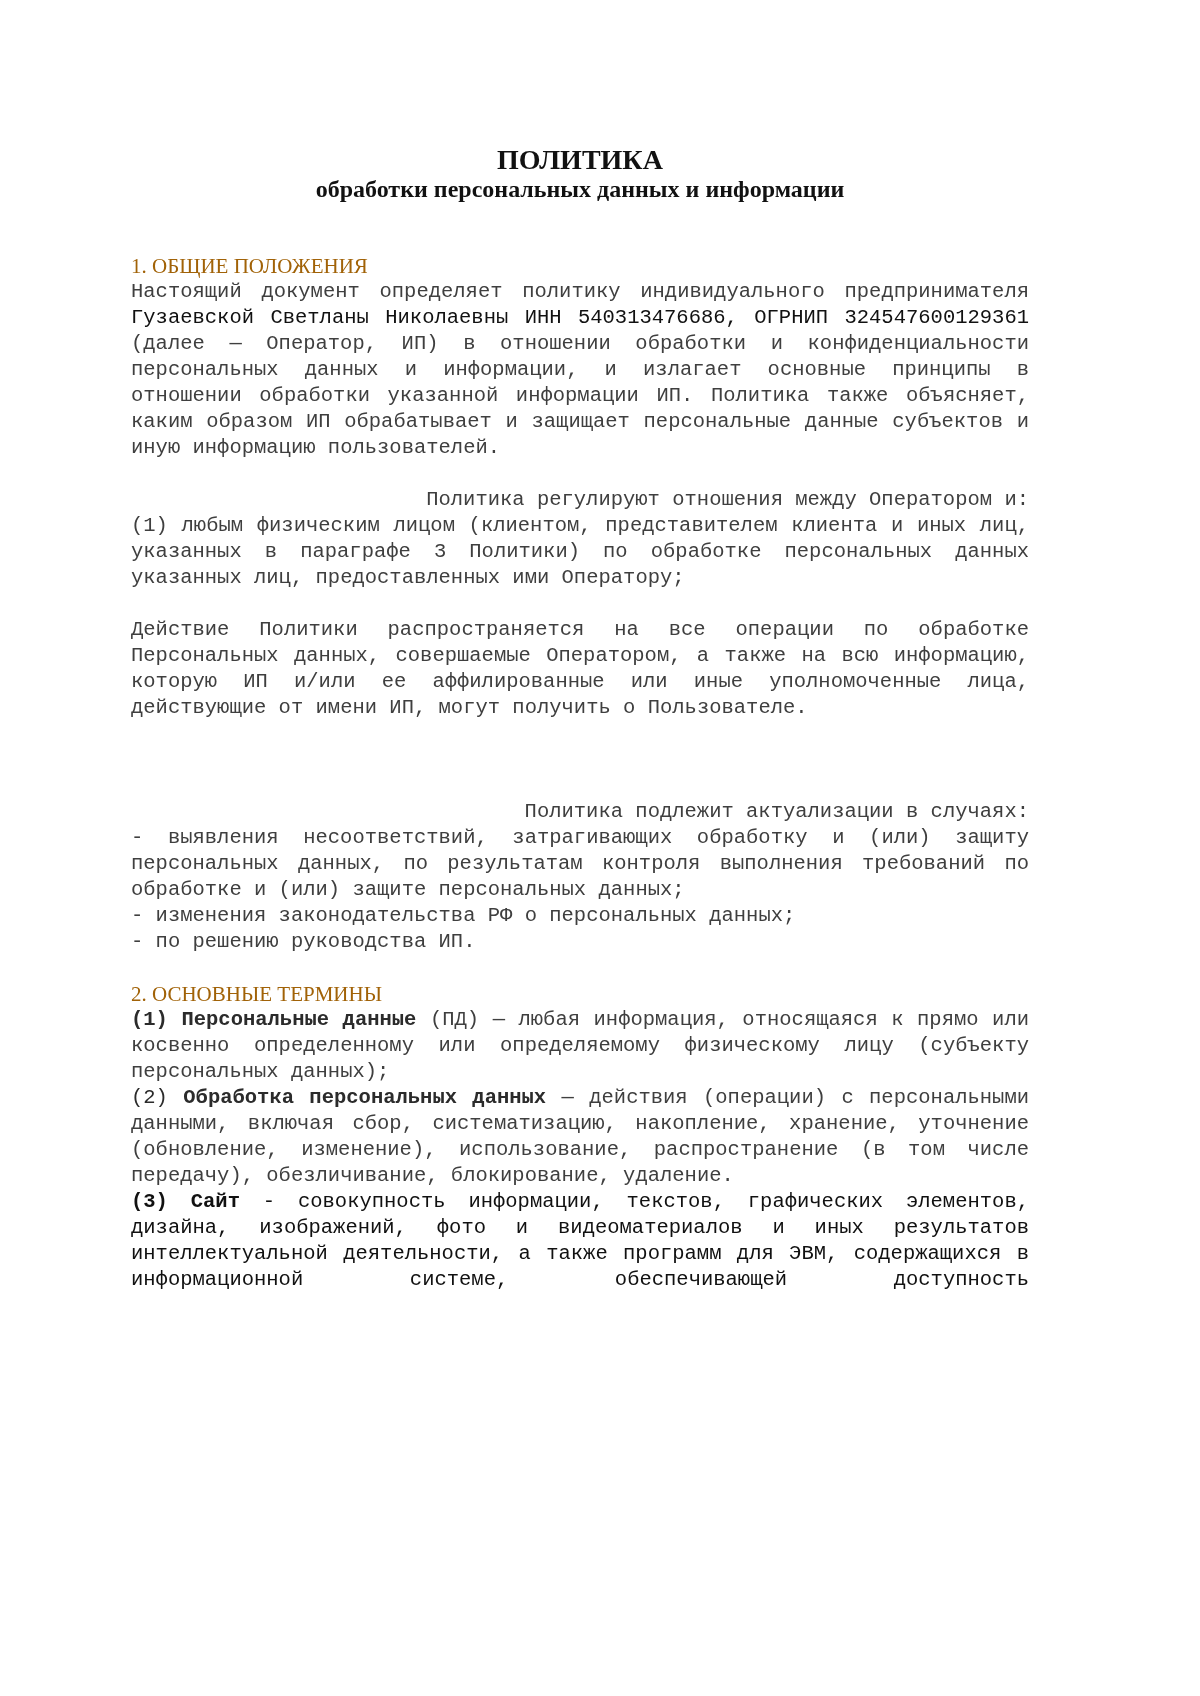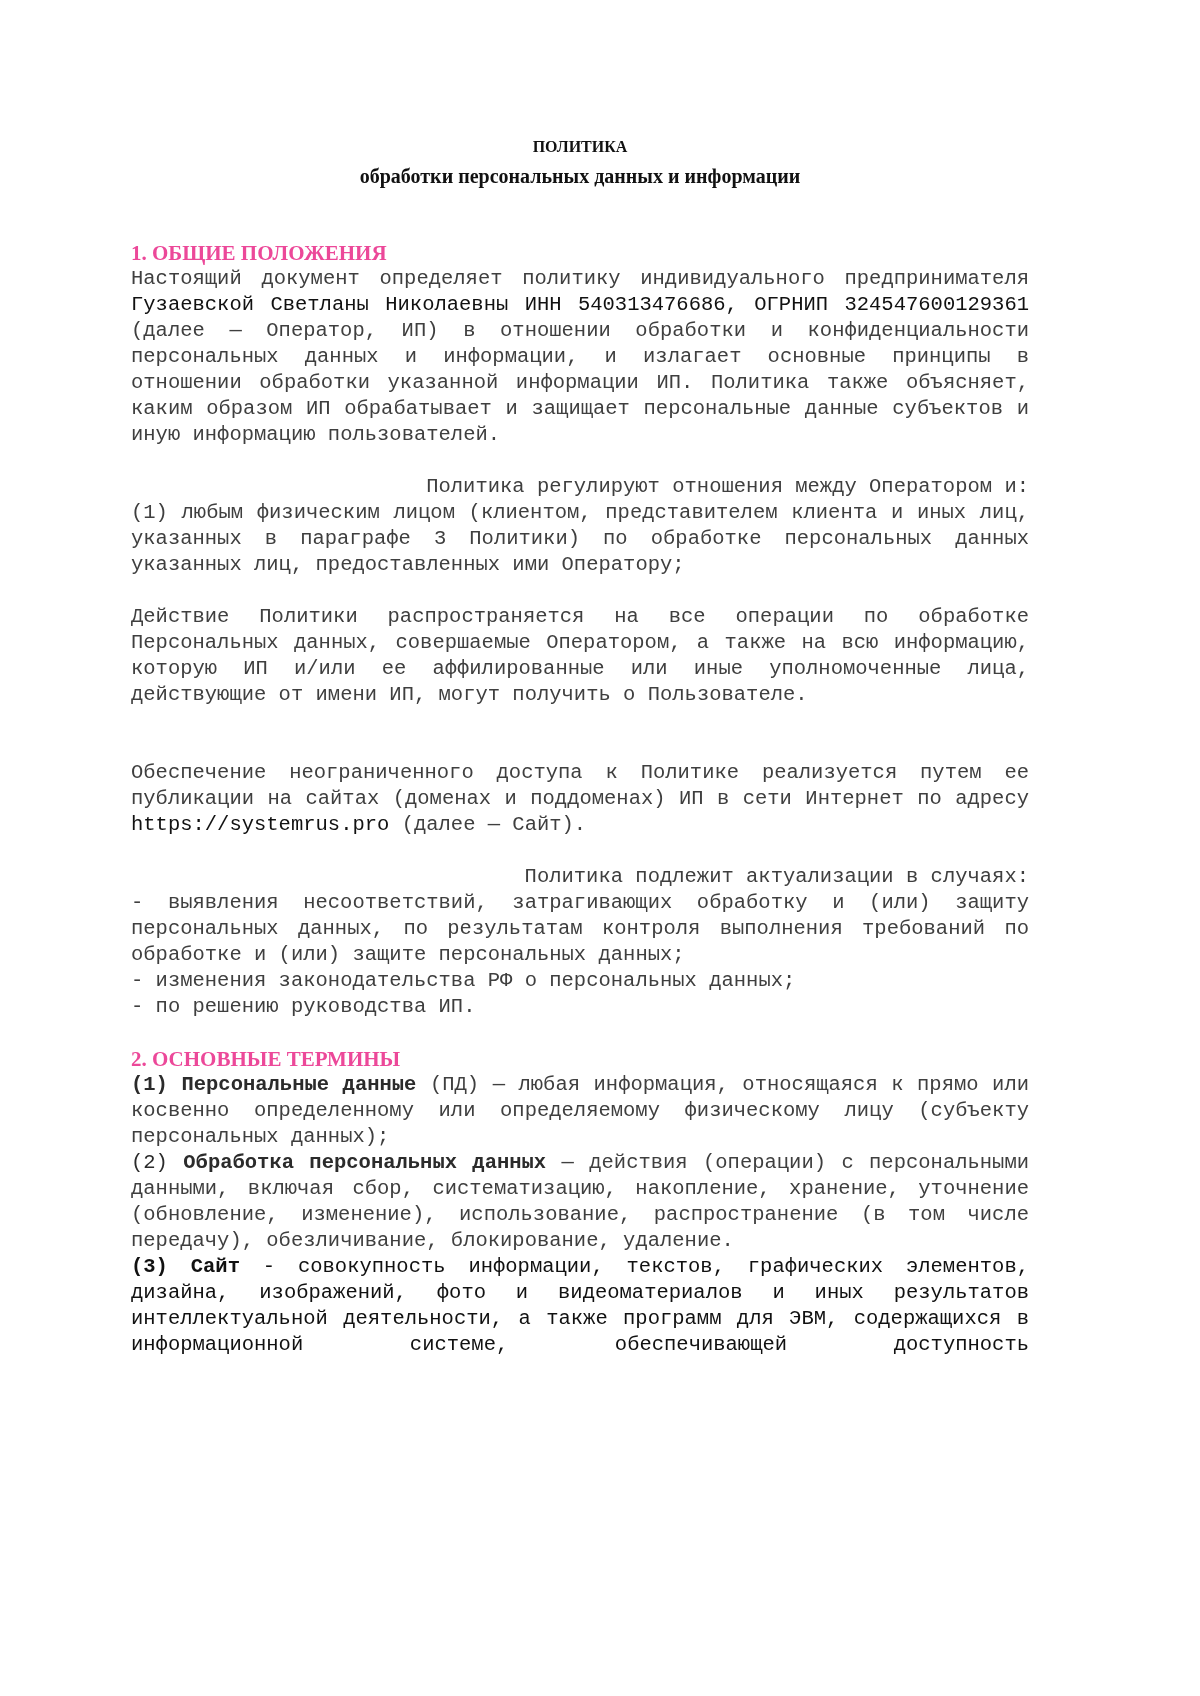--- a/index.html
+++ b/index.html
@@ -3,23 +3,23 @@
   <meta charset="utf-8">
   <style>
     html, body { margin: 0; padding: 0; background: #ffffff; }
     body { width: 1200px; height: 1696px; overflow: hidden; position: relative; }
     .page {
       position: absolute; left: 131px; top: 132px; width: 898px;
       font-family: "Liberation Serif", "DejaVu Serif", serif;
       font-size: 20.5px; line-height: 26px; color: #3f3f3f;
     }
     .title-block { text-align: center; color: #111; font-weight: bold; }
-    .title-main { font-size: 16px; line-height: 30px; margin-top: 0; }
-    .title-sub { font-size: 20px; line-height: 28px; }
-    .section-heading { font-weight: bold; color: #ec4899; font-size: 21px; line-height: 26px; }
+    .title-main { font-size: 28px; line-height: 30px; margin-top: 13px; }
+    .title-sub { font-size: 24px; line-height: 28px; }
+    .section-heading { font-weight: normal; color: #a16207; font-size: 21px; line-height: 26px; }
     p { margin: 0; text-align: justify; font-family: Liberation Mono, monospace; }
     .gap { height: 26px; }
     .dark { color: #111; }
     .bold { font-weight: bold; color: #2b2b2b; }
     .left { text-align: right; }
     .justify-last { text-align-last: justify; }
   </style>
 </head>
 <body>
 
@@ -44,21 +44,20 @@
 
     <div class="gap"></div>
 
     <p>Действие Политики распространяется на все операции по обработке Персональных данных, совершаемые Оператором, а также на всю информацию, которую ИП и/или ее аффилированные или иные уполномоченные лица, действующие от имени ИП, могут получить о Пользователе.</p>
 
     <div class="gap"></div>
 
 
     <div class="gap"></div>
 
-    <p><span>Обеспечение неограниченного доступа к Политике реализуется путем ее публикации на сайтах (доменах и поддоменах) ИП в сети Интернет по адресу </span><span class="dark">https://systemrus.pro</span><span> (далее — Сайт).</span></p>
 
     <div class="gap"></div>
 
     <p class="left">Политика подлежит актуализации в случаях:</p>
     <p>- выявления несоответствий, затрагивающих обработку и (или) защиту персональных данных, по результатам контроля выполнения требований по обработке и (или) защите персональных данных;</p>
     <p>- изменения законодательства РФ о персональных данных;</p>
     <p>- по решению руководства ИП.</p>
   </section>
 
   <div class="gap"></div>

